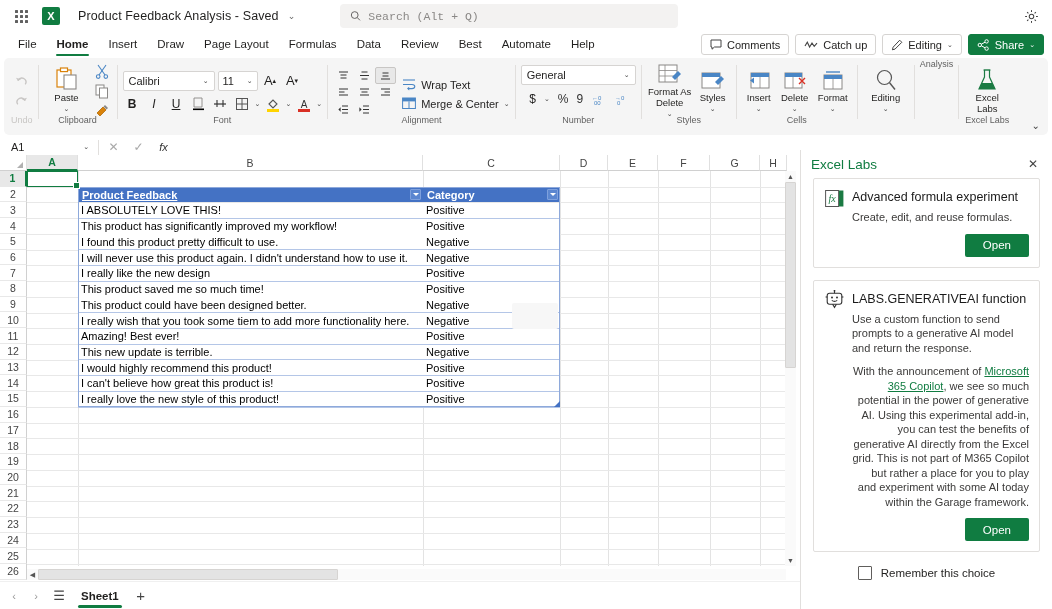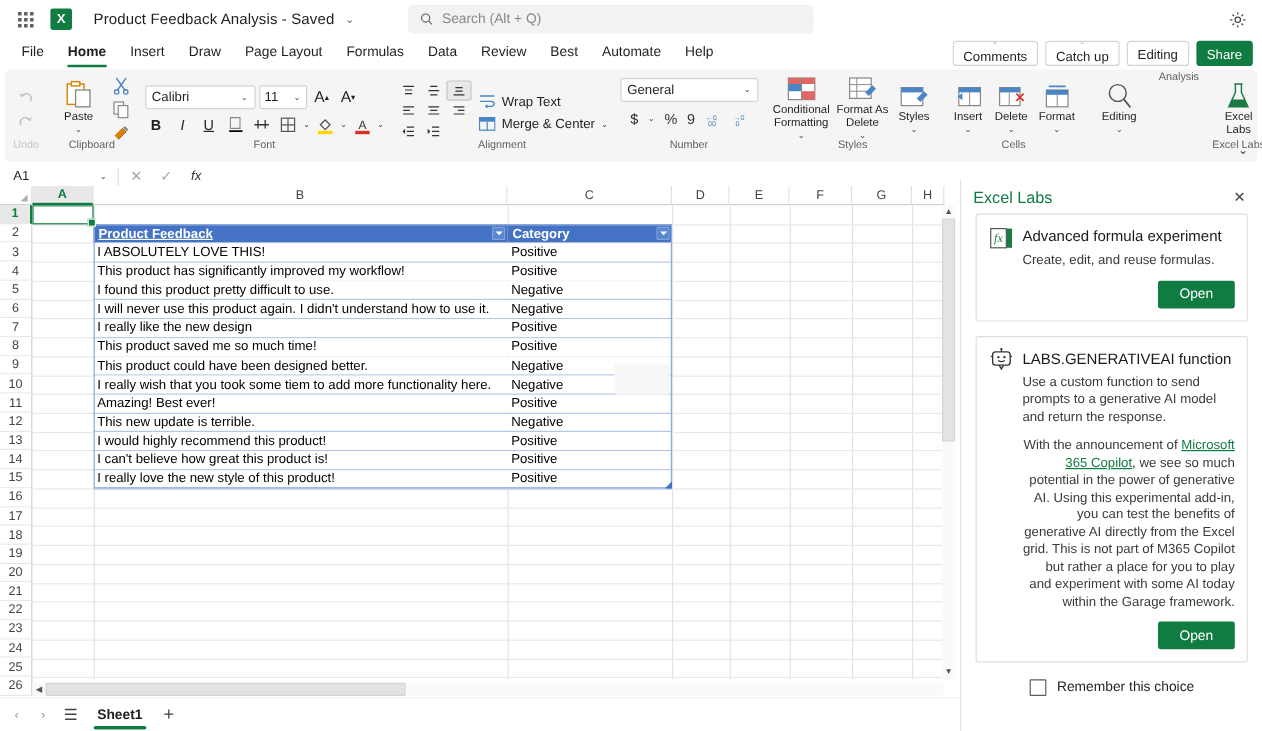--- a/index.html
+++ b/index.html
@@ -28,21 +28,21 @@
   .doc-title { margin-left:18px; font-size:12.5px; color:#201f1e; letter-spacing:0.1px; }
   .doc-title .saved { color:#201f1e; }
   .title-chev { margin-left:9px; color:#666; font-size:9px; cursor:pointer; }
   .searchbox {
     position:absolute; left:340px; top:4px; width:338px; height:24px;
     background:#f3f2f1; border-radius:4px; display:flex; align-items:center;
     padding:0 10px; gap:7px; cursor:text;
   }
   .searchbox input {
     border:0; background:transparent; outline:none; font-size:11.5px;
-    color:#605e5c; font-family:Liberation Sans, sans-serif; width:100%;
+    color:#605e5c; font-family:Liberation Mono, monospace; width:100%;
   }
   .searchbox input::placeholder{ color:#8a8886; }
   .gear-btn {
     position:absolute; right:10px; top:5px; width:22px; height:22px;
     display:flex; align-items:center; justify-content:center; cursor:pointer;
   }
 
   
   .ribbon-tabs {
     height: 24px; display:flex; align-items:flex-end; padding-left:8px;
@@ -54,21 +54,21 @@
   }
   .rtab.active { font-weight:bold; }
   .rtab.active::after{
     content:""; position:absolute; left:9px; right:9px; bottom:0px;
     height:2px; background:#107c41; border-radius:1px;
   }
   .tab-actions { position:absolute; right:8px; bottom:1px; display:flex; gap:6px; align-items:center; }
   .pill {
     height:21px; border:1px solid #d6d4d2; border-radius:3px; background:#fff;
     display:flex; align-items:center; gap:5px; padding:0 8px; font-size:11px;
-    color:#201f1e; cursor:pointer; white-space:nowrap;flex-direction:column;
+    color:#201f1e; cursor:pointer; white-space:nowrap;
   }
   .pill.share { background:#107c41; border-color:#107c41; color:#fff; }
 
   
   .ribbon {
     position:relative; height:77px; background:#f5f5f5; margin:2px 4px 0 4px;
     border-radius:5px; display:flex; align-items:flex-start; padding:3px 2px 0 2px;
   }
   .grp { position:relative; height:72px; display:flex; flex-direction:column; align-items:center; padding:0 5px; }
   .grp-body { display:flex; align-items:center; height:56px; padding-top:2px; }
@@ -566,33 +566,20 @@
             <text x="3" y="12" font-size="6" fill="#4a86c5" font-family="Liberation Sans">0</text>
           </svg>
         </div>
       </div>
       <div class="grp-label">Number</div>
     </div>
     <div class="grp-sep"></div>
 
     <div class="grp">
       <div class="grp-body" style="gap:2px">
-        <div class="bigbtn" style="width:52px">
-          <div class="ic">
-            <svg width="26" height="23" viewBox="0 0 26 23">
-              <rect x="2" y="2" width="22" height="18" fill="#fff" stroke="#8a8886" stroke-width="1"></rect>
-              <rect x="2" y="2" width="22" height="5" fill="#e06666"></rect>
-              <rect x="2" y="7" width="11" height="6" fill="#4a86c5"></rect>
-              <rect x="13" y="13" width="11" height="7" fill="#e06666"></rect>
-              <line x1="13" y1="2" x2="13" y2="20" stroke="#8a8886" stroke-width="0.8"></line>
-            </svg>
-          </div>
-          <div>Conditional Formatting</div>
-          <span class="caret">⌄</span>
-        </div>
         <div class="bigbtn" style="width:46px">
           <div class="ic">
             <svg width="26" height="23" viewBox="0 0 26 23">
               <rect x="2" y="2" width="18" height="17" fill="#fff" stroke="#8a8886" stroke-width="1"></rect>
               <line x1="2" y1="7.5" x2="20" y2="7.5" stroke="#8a8886" stroke-width="0.8"></line>
               <line x1="2" y1="13" x2="20" y2="13" stroke="#8a8886" stroke-width="0.8"></line>
               <line x1="8" y1="2" x2="8" y2="19" stroke="#8a8886" stroke-width="0.8"></line>
               <path d="M15 14 L21 8 L24 11 L18 17z" fill="#4a86c5"></path>
             </svg>
           </div>

